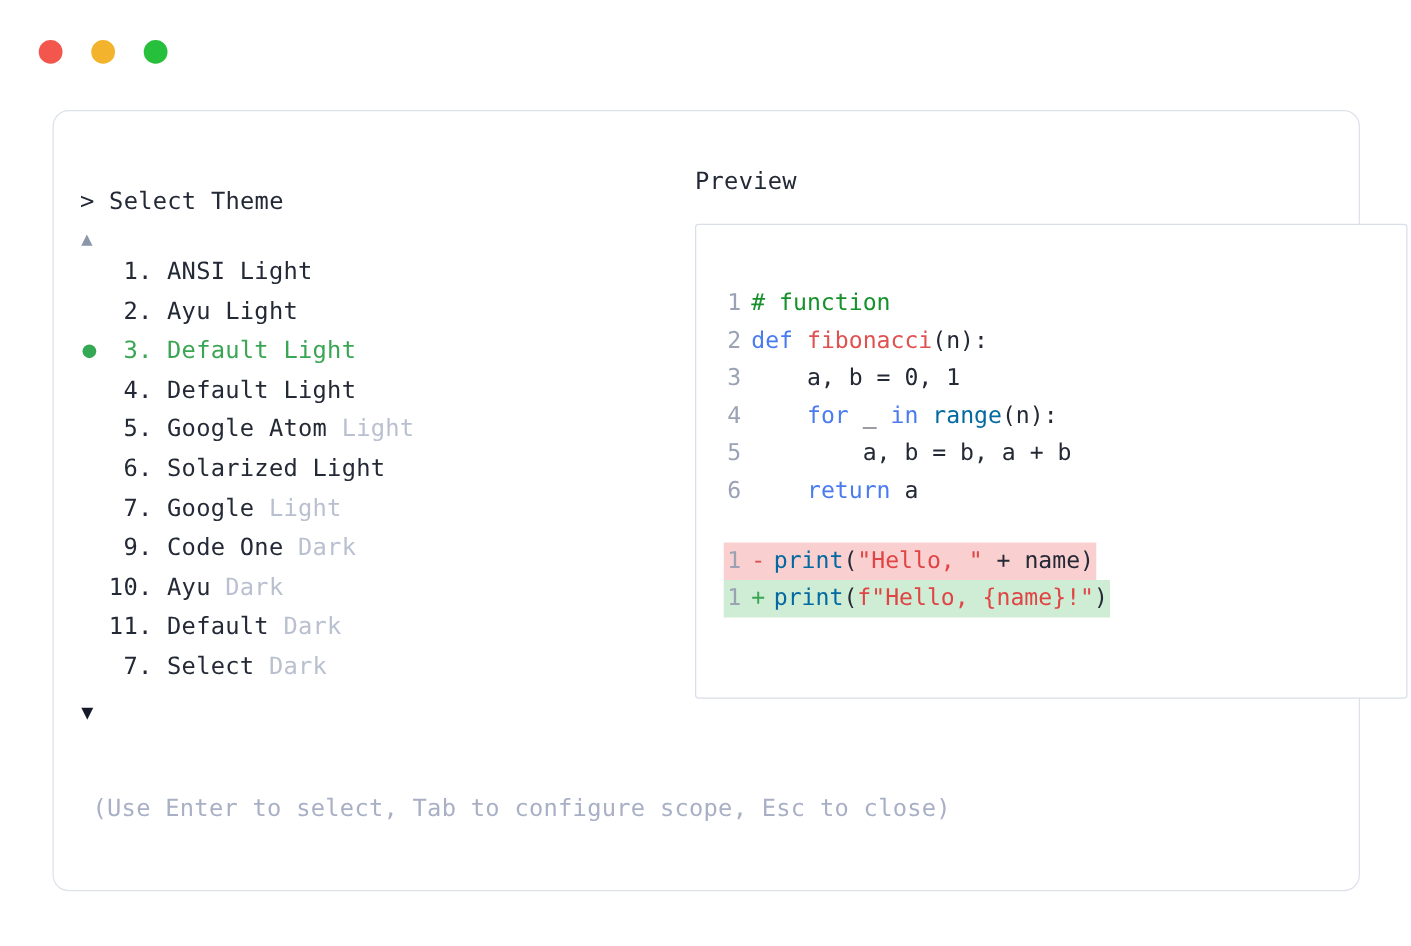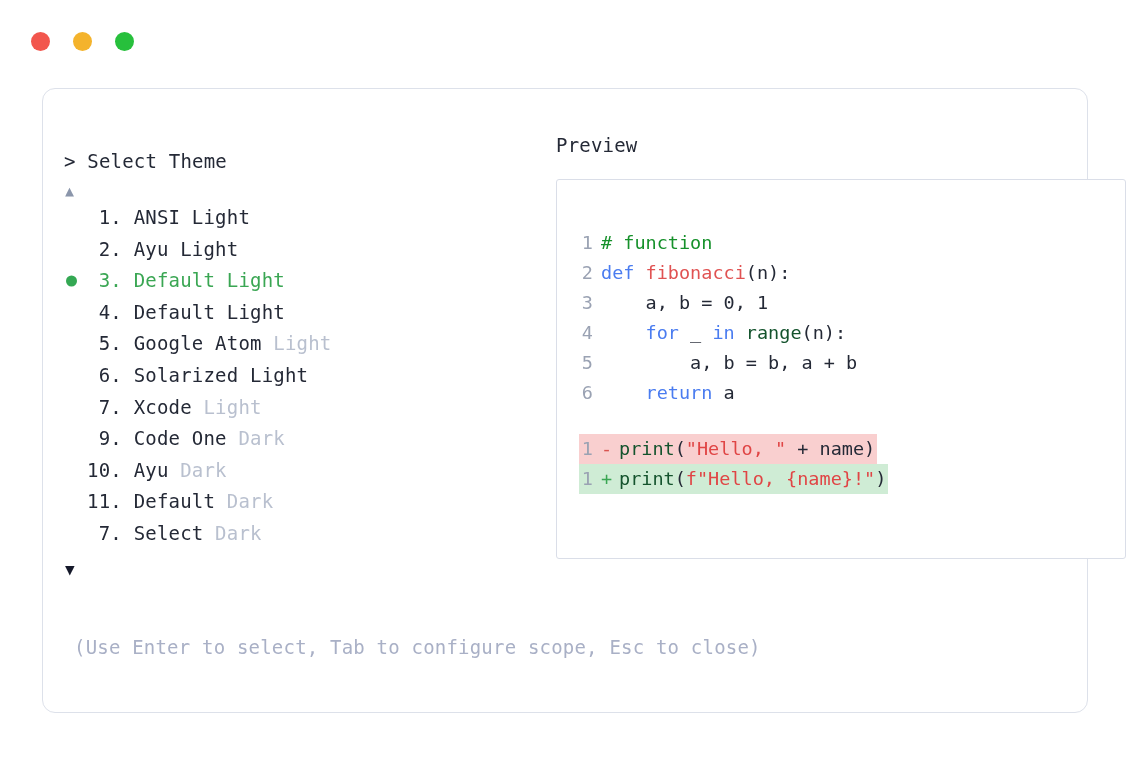--- a/index.html
+++ b/index.html
@@ -180,21 +180,21 @@
   .diff-line.add .diff-wrap { background: #cfecd5; }
   .marker { display: inline-block; width: 10px; margin-right: 8px; }
   .diff-line.del .marker { color: #d9534f; }
   .diff-line.add .marker { color: #3aa653; }
 
   .tok-comment { color: #16912b; }
   .tok-keyword { color: #4a7cf0; }
   .tok-func    { color: #e05252; text-align: right; }
   .tok-string  { color: #e04545; }
   .tok-plain   { color: #242936; }
-  .tok-builtin { color: #14532d; }
+  .tok-builtin { color: #0369a1; }
 </style>
 </head>
 <body>
 
 <div class="titlebar">
   <div class="lights">
     <div class="light red"></div>
     <div class="light yellow"></div>
     <div class="light green"></div>
   </div>
@@ -206,21 +206,21 @@
     <div class="col-left">
       <div class="prompt-line">&gt; Select Theme</div>
       <div class="scroll-up">▲</div>
       <div class="theme-list" id="theme-list">
           <div class="theme-row"><span class="row-num">1.</span><span> </span><span class="row-name">ANSI</span><span class="row-variant"> Light</span></div>
           <div class="theme-row"><span class="row-num">2.</span><span> </span><span class="row-name">Ayu</span><span class="row-variant"> Light</span></div>
           <div class="theme-row selected"><span class="bullet"></span><span class="row-num">3.</span><span> </span><span class="row-name">Default</span><span class="row-variant"> Light</span></div>
           <div class="theme-row"><span class="row-num">4.</span><span> </span><span class="row-name">Default</span><span class="row-variant"> Light</span></div>
           <div class="theme-row"><span class="row-num">5.</span><span> </span><span class="row-name">Google Atom</span><span class="row-variant dim"> Light</span></div>
           <div class="theme-row"><span class="row-num">6.</span><span> </span><span class="row-name">Solarized</span><span class="row-variant"> Light</span></div>
-          <div class="theme-row"><span class="row-num">7.</span><span> </span><span class="row-name">Xcode</span><span class="row-variant dim"> Light</span></div>
+          <div class="theme-row"><span class="row-num">7.</span><span> </span><span class="row-name">Google</span><span class="row-variant dim"> Light</span></div>
           <div class="theme-row"><span class="row-num">9.</span><span> </span><span class="row-name">Code One</span><span class="row-variant dim"> Dark</span></div>
           <div class="theme-row"><span class="row-num">10.</span><span> </span><span class="row-name">Ayu</span><span class="row-variant dim"> Dark</span></div>
           <div class="theme-row"><span class="row-num">11.</span><span> </span><span class="row-name">Default</span><span class="row-variant dim"> Dark</span></div>
           <div class="theme-row"><span class="row-num">7.</span><span> </span><span class="row-name">Select</span><span class="row-variant dim"> Dark</span></div>
         </div>
       <div class="scroll-down">▼</div>
     </div>
 
     <div class="hint">(Use Enter to select, Tab to configure scope, Esc to close)</div>
 

